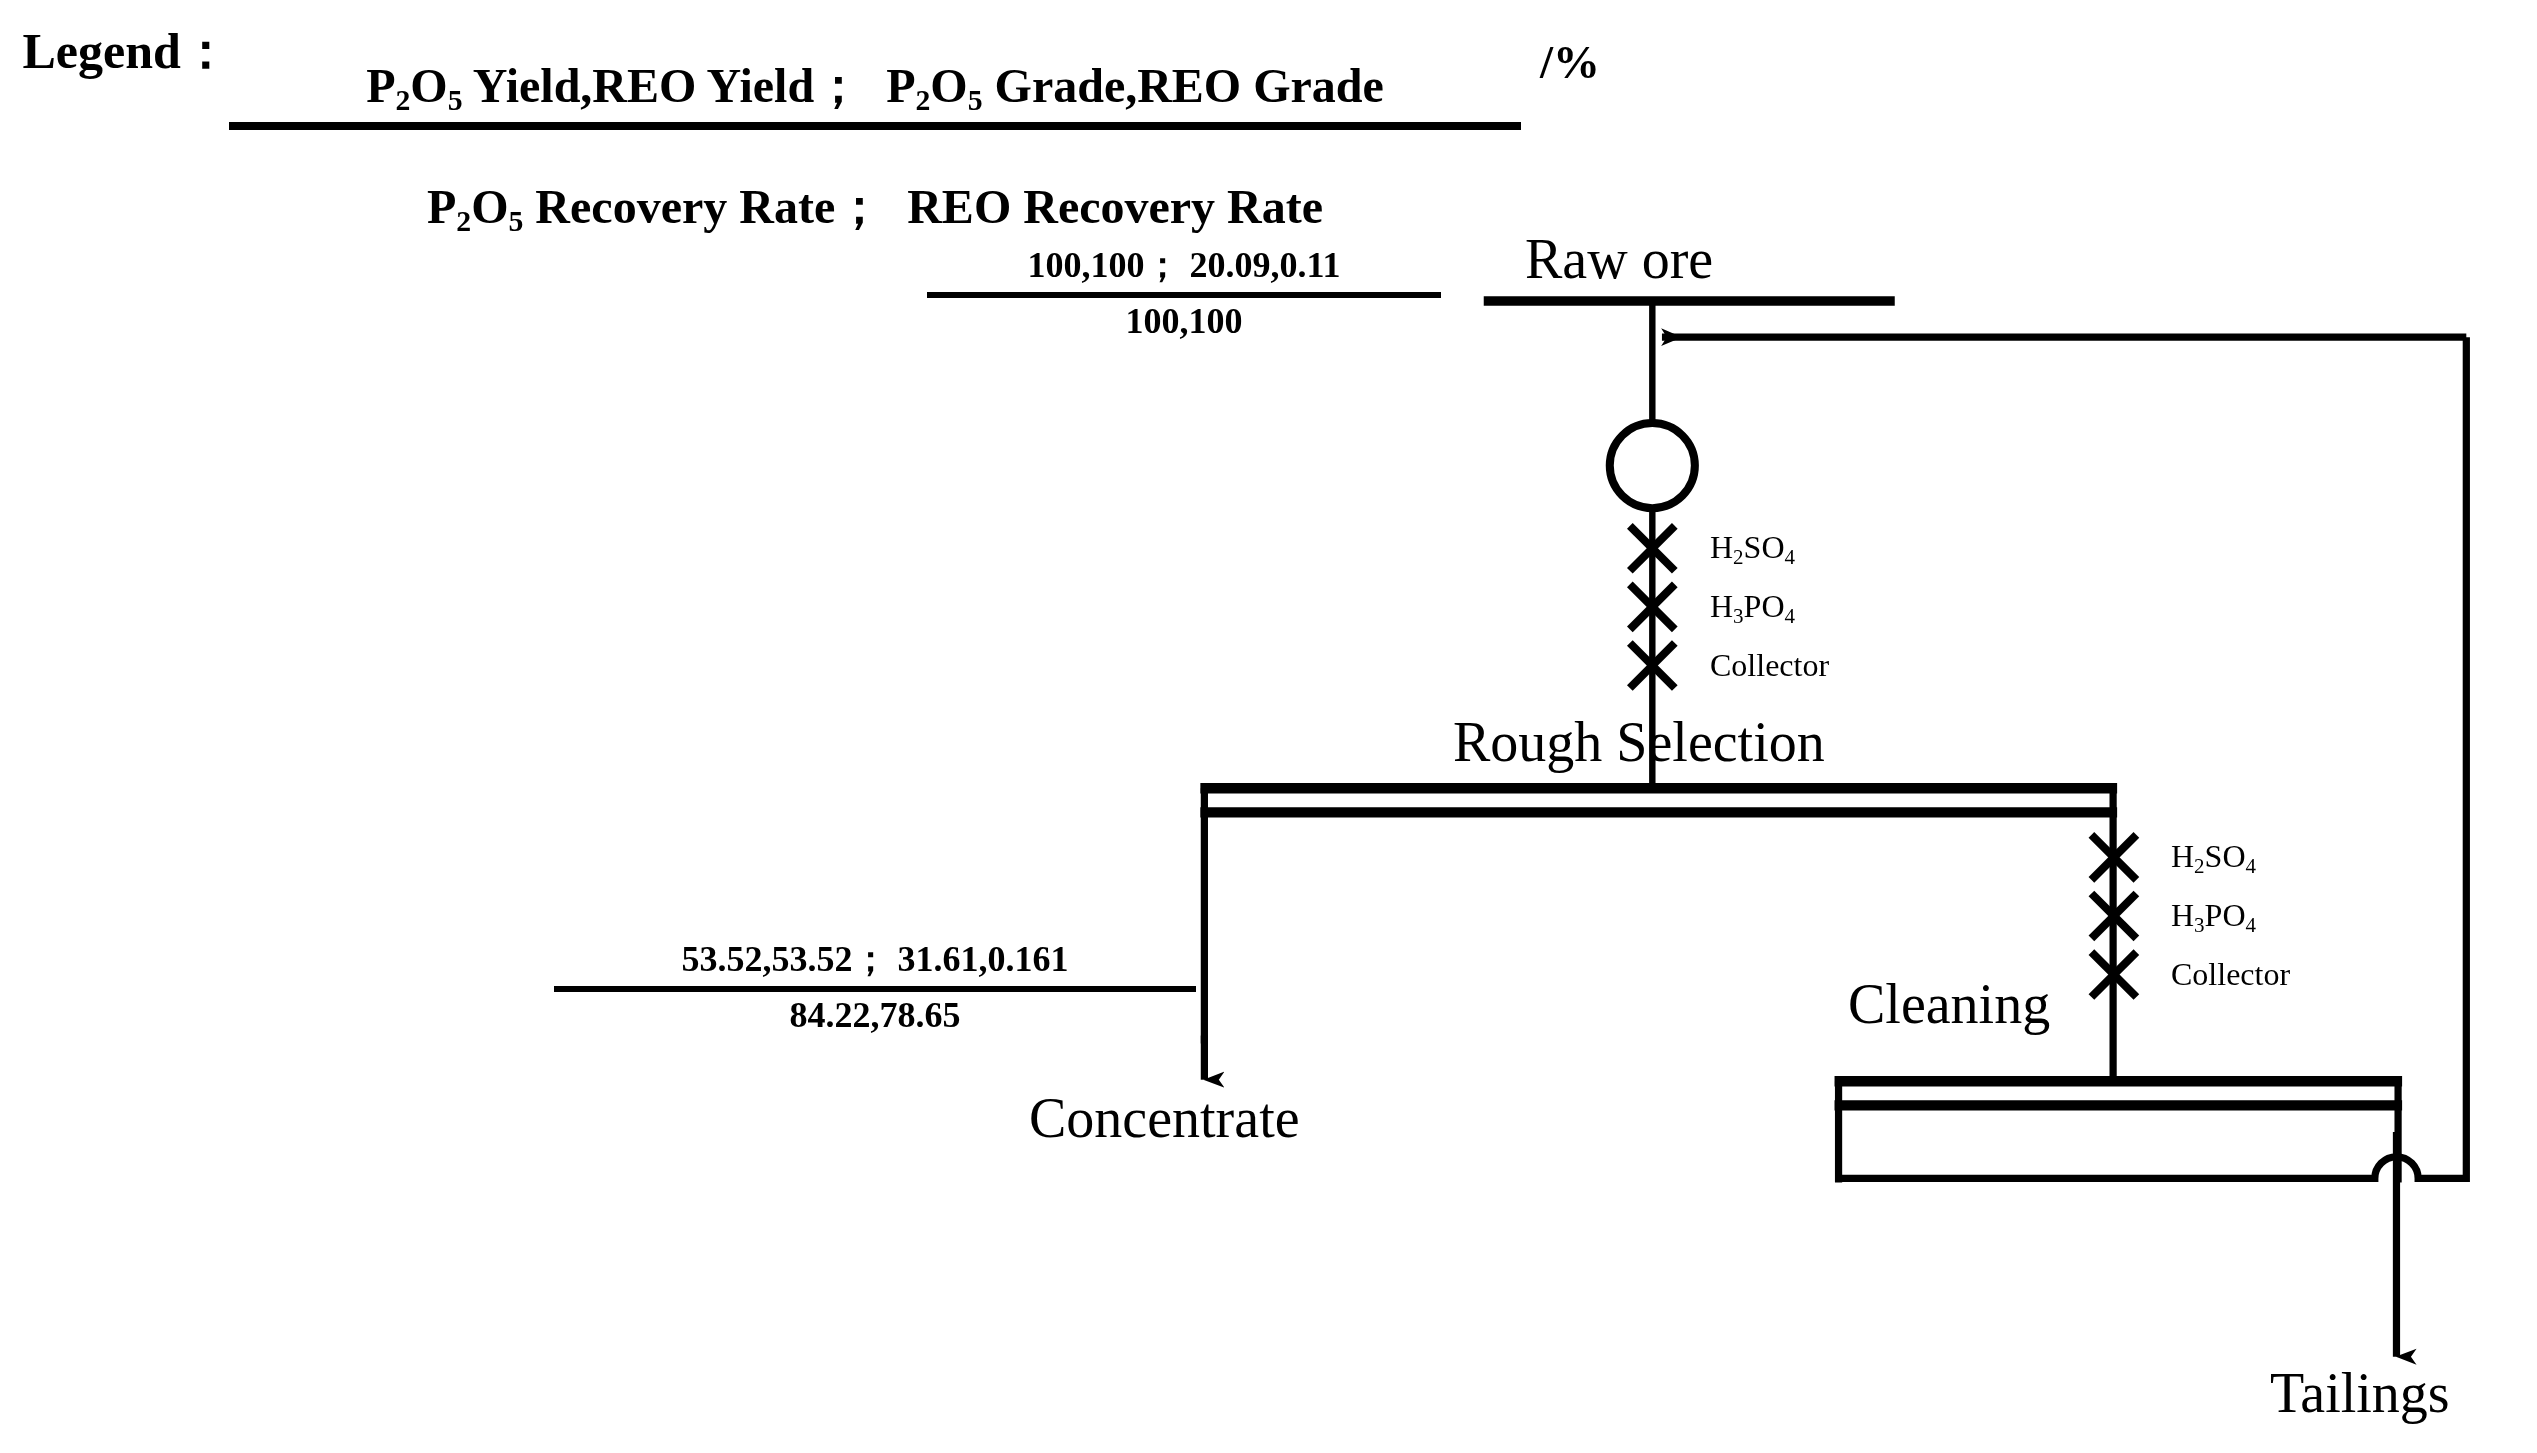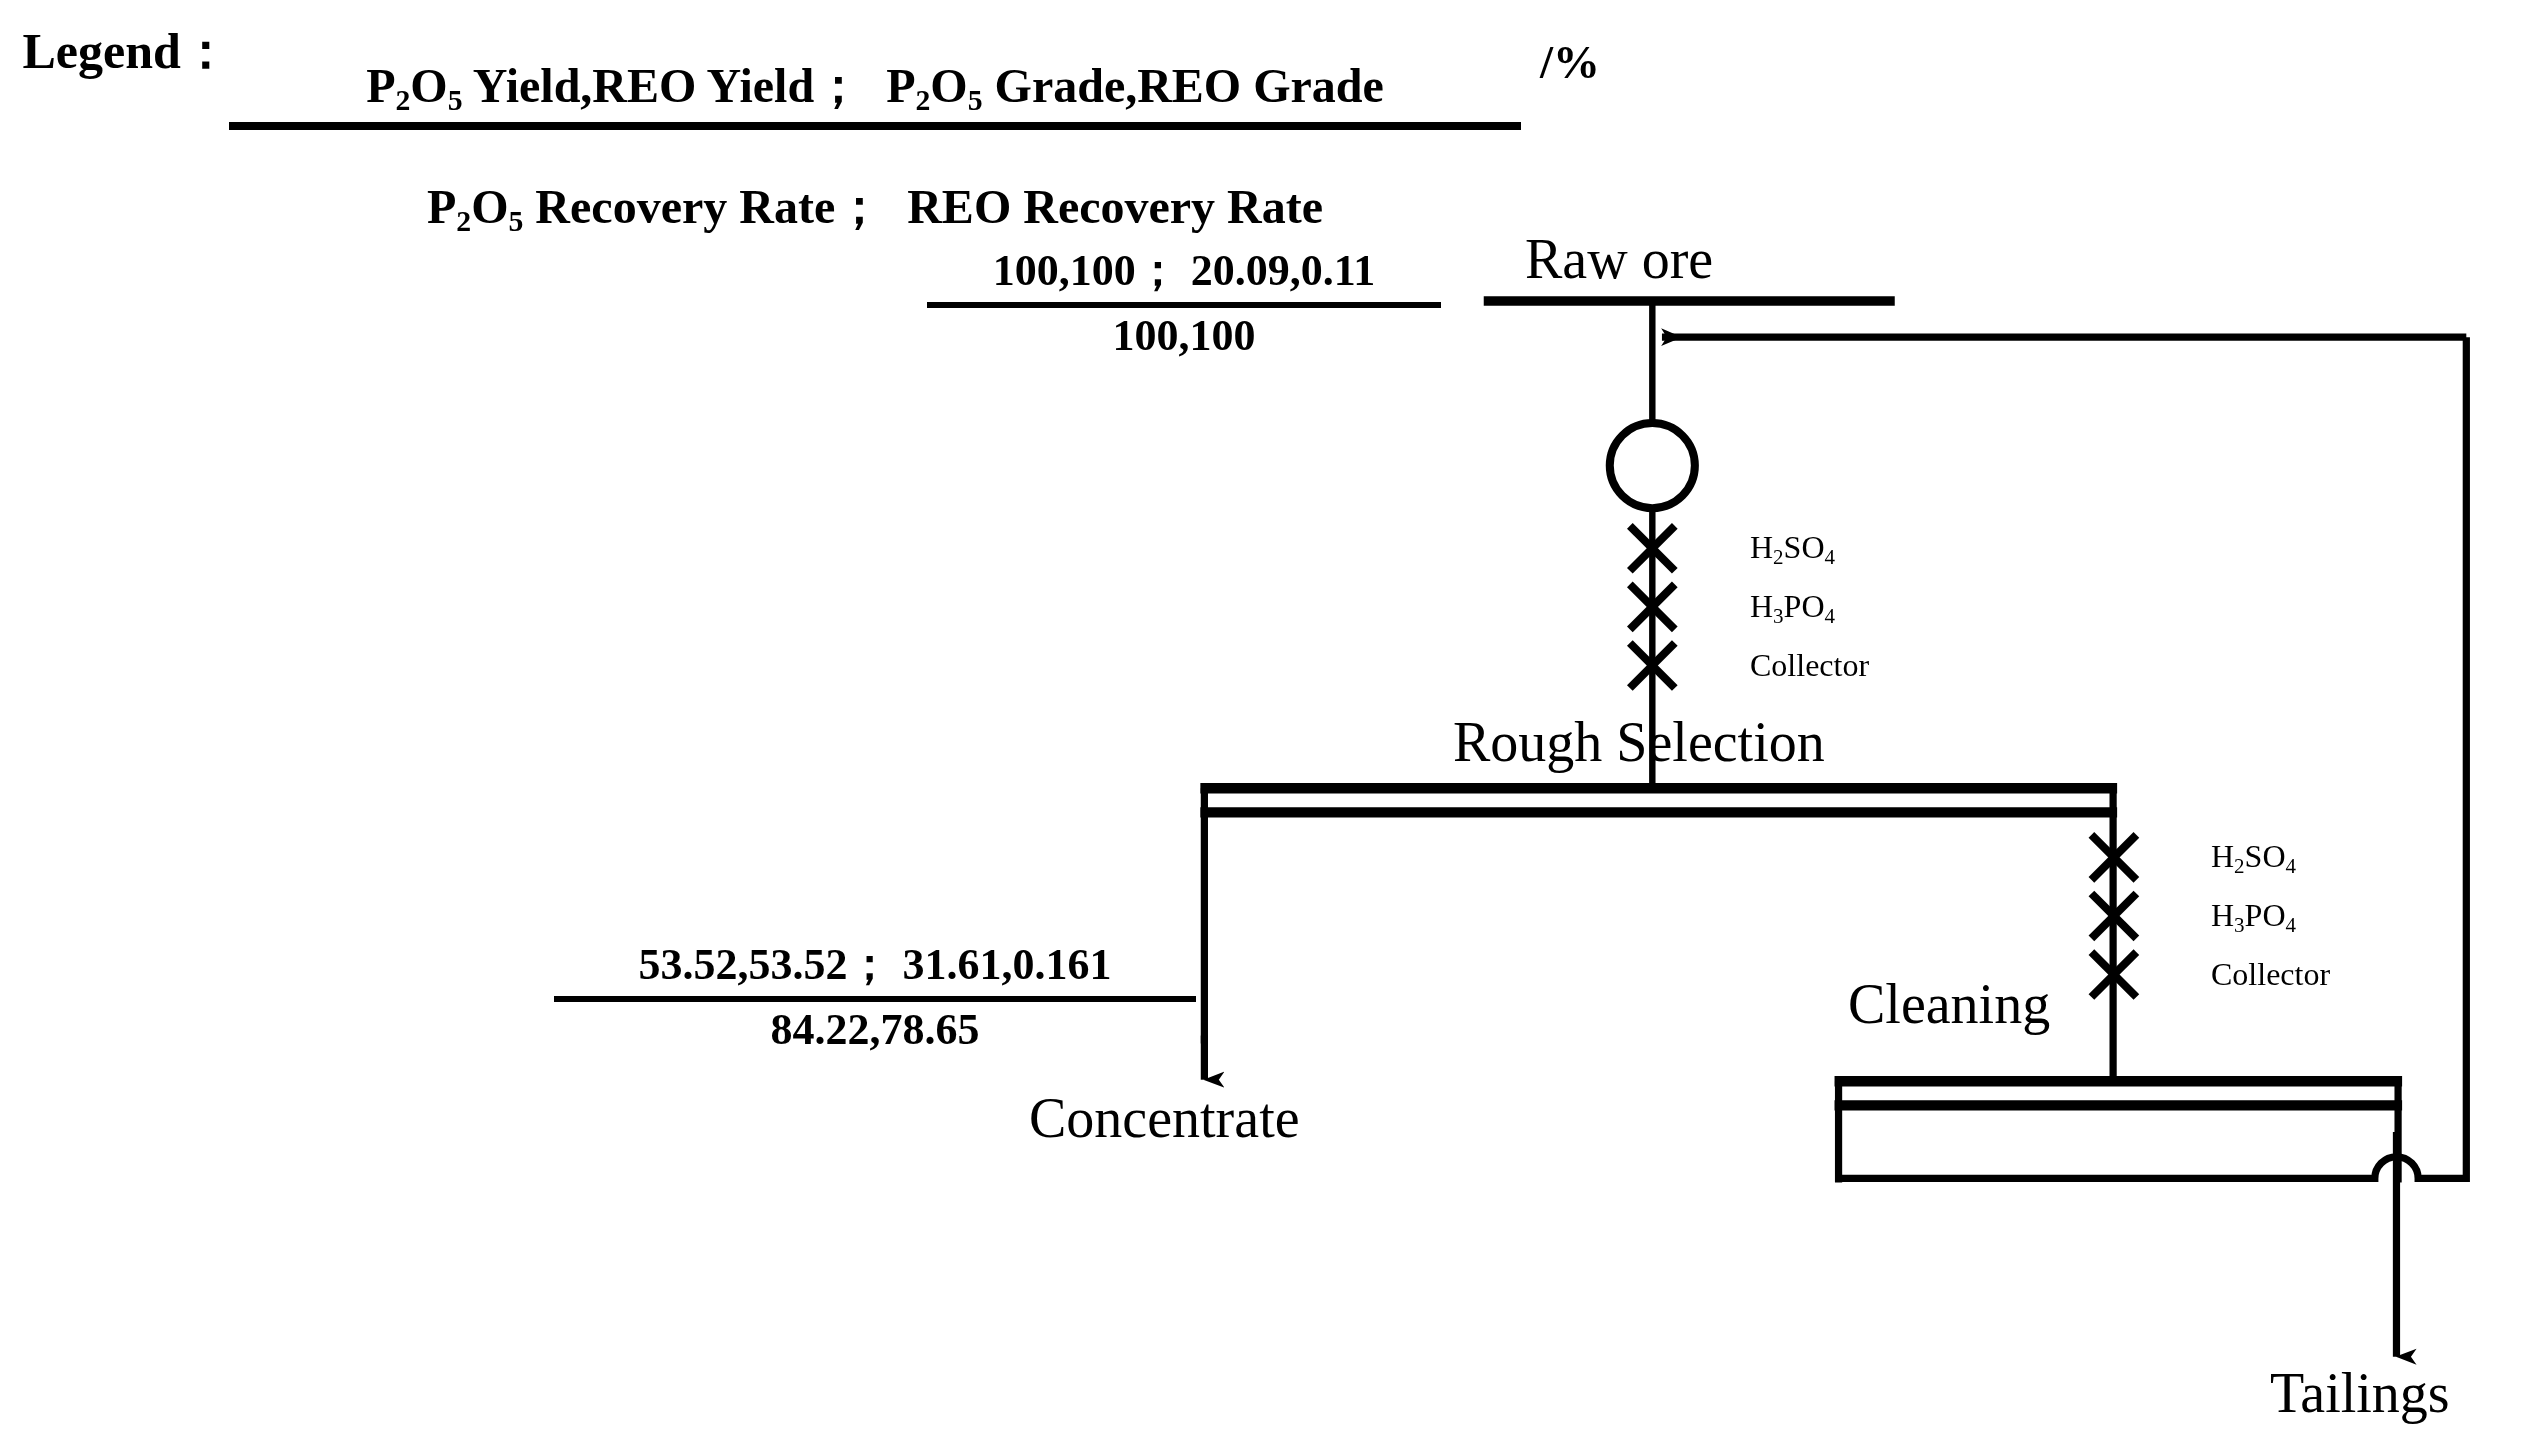--- a/index.html
+++ b/index.html
@@ -14,28 +14,28 @@
   .legend-word{font-size:50px;font-weight:bold;left:22.5px;top:26px;}
   .legend-frac{left:229px;top:0px;width:1292px;text-align:center;}
   .legend-num,.legend-den{font-size:48px;font-weight:bold;text-align:center;margin-top:44px;}
   .legend-num{padding-top:9.6px;}
   .legend-rule{height:7.2px;background:#000;margin:4.8px 0 3.2px 0;}
   .legend-den{padding-top:1.6px;}
   .legend-unit{font-size:47px;font-weight:bold;left:1540px;top:39px;}
 
   
   .fracbox{position:absolute;text-align:center;}
-  .fracbox .num,.fracbox .den{font-size:44px;font-weight:bold;white-space:nowrap;}
+  .fracbox .num,.fracbox .den{font-size:36px;font-weight:bold;white-space:nowrap;}
   .fracbox .rule{height:5.6px;background:#000;margin:2.4px 0 1.6px 0;}
 
   
   .nodename{font-size:56px;font-weight:normal;}
 
   
-  .reagent{font-size:32px;font-weight:normal;margin-left:40px;}
+  .reagent{font-size:32px;font-weight:normal;}
   .reagent sub{font-size:21px;vertical-align:-6.4px;}
 
   sub{font-size:0.62em;vertical-align:-0.28em;}
 </style>
 </head>
 <body>
 
 <div id="sheet">
 
   <svg class="flow" viewBox="0 0 3161 1810">

